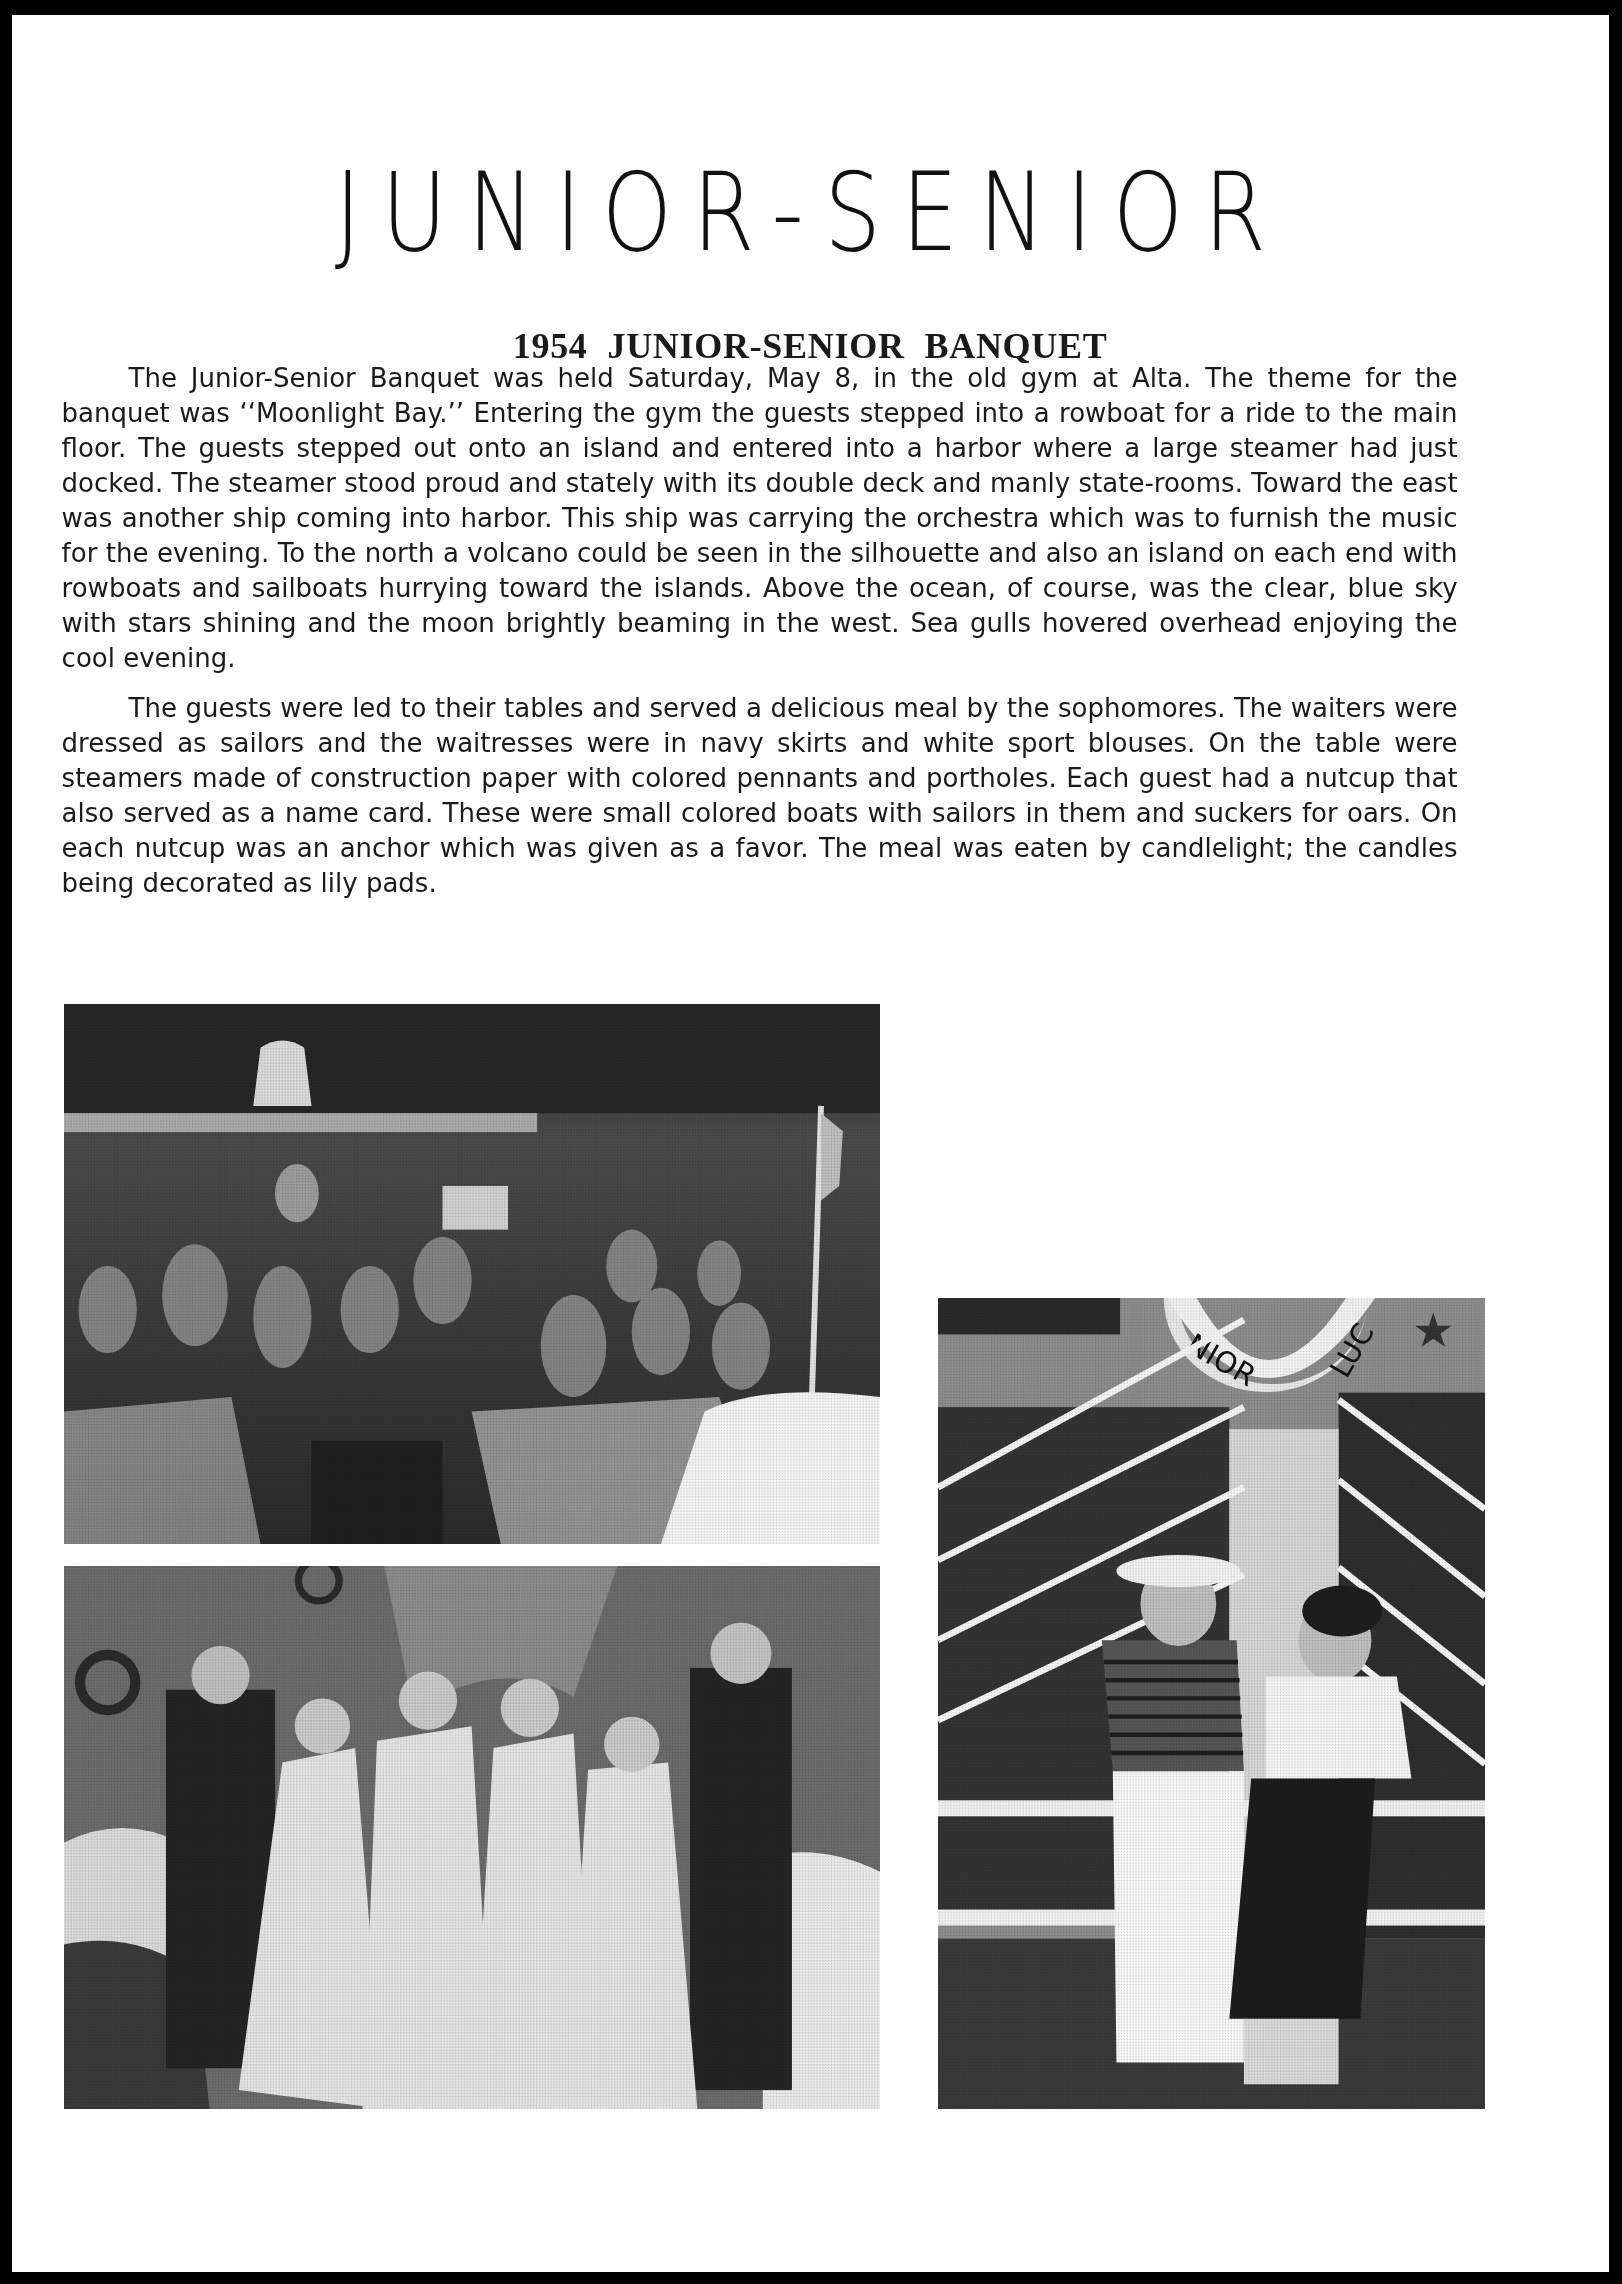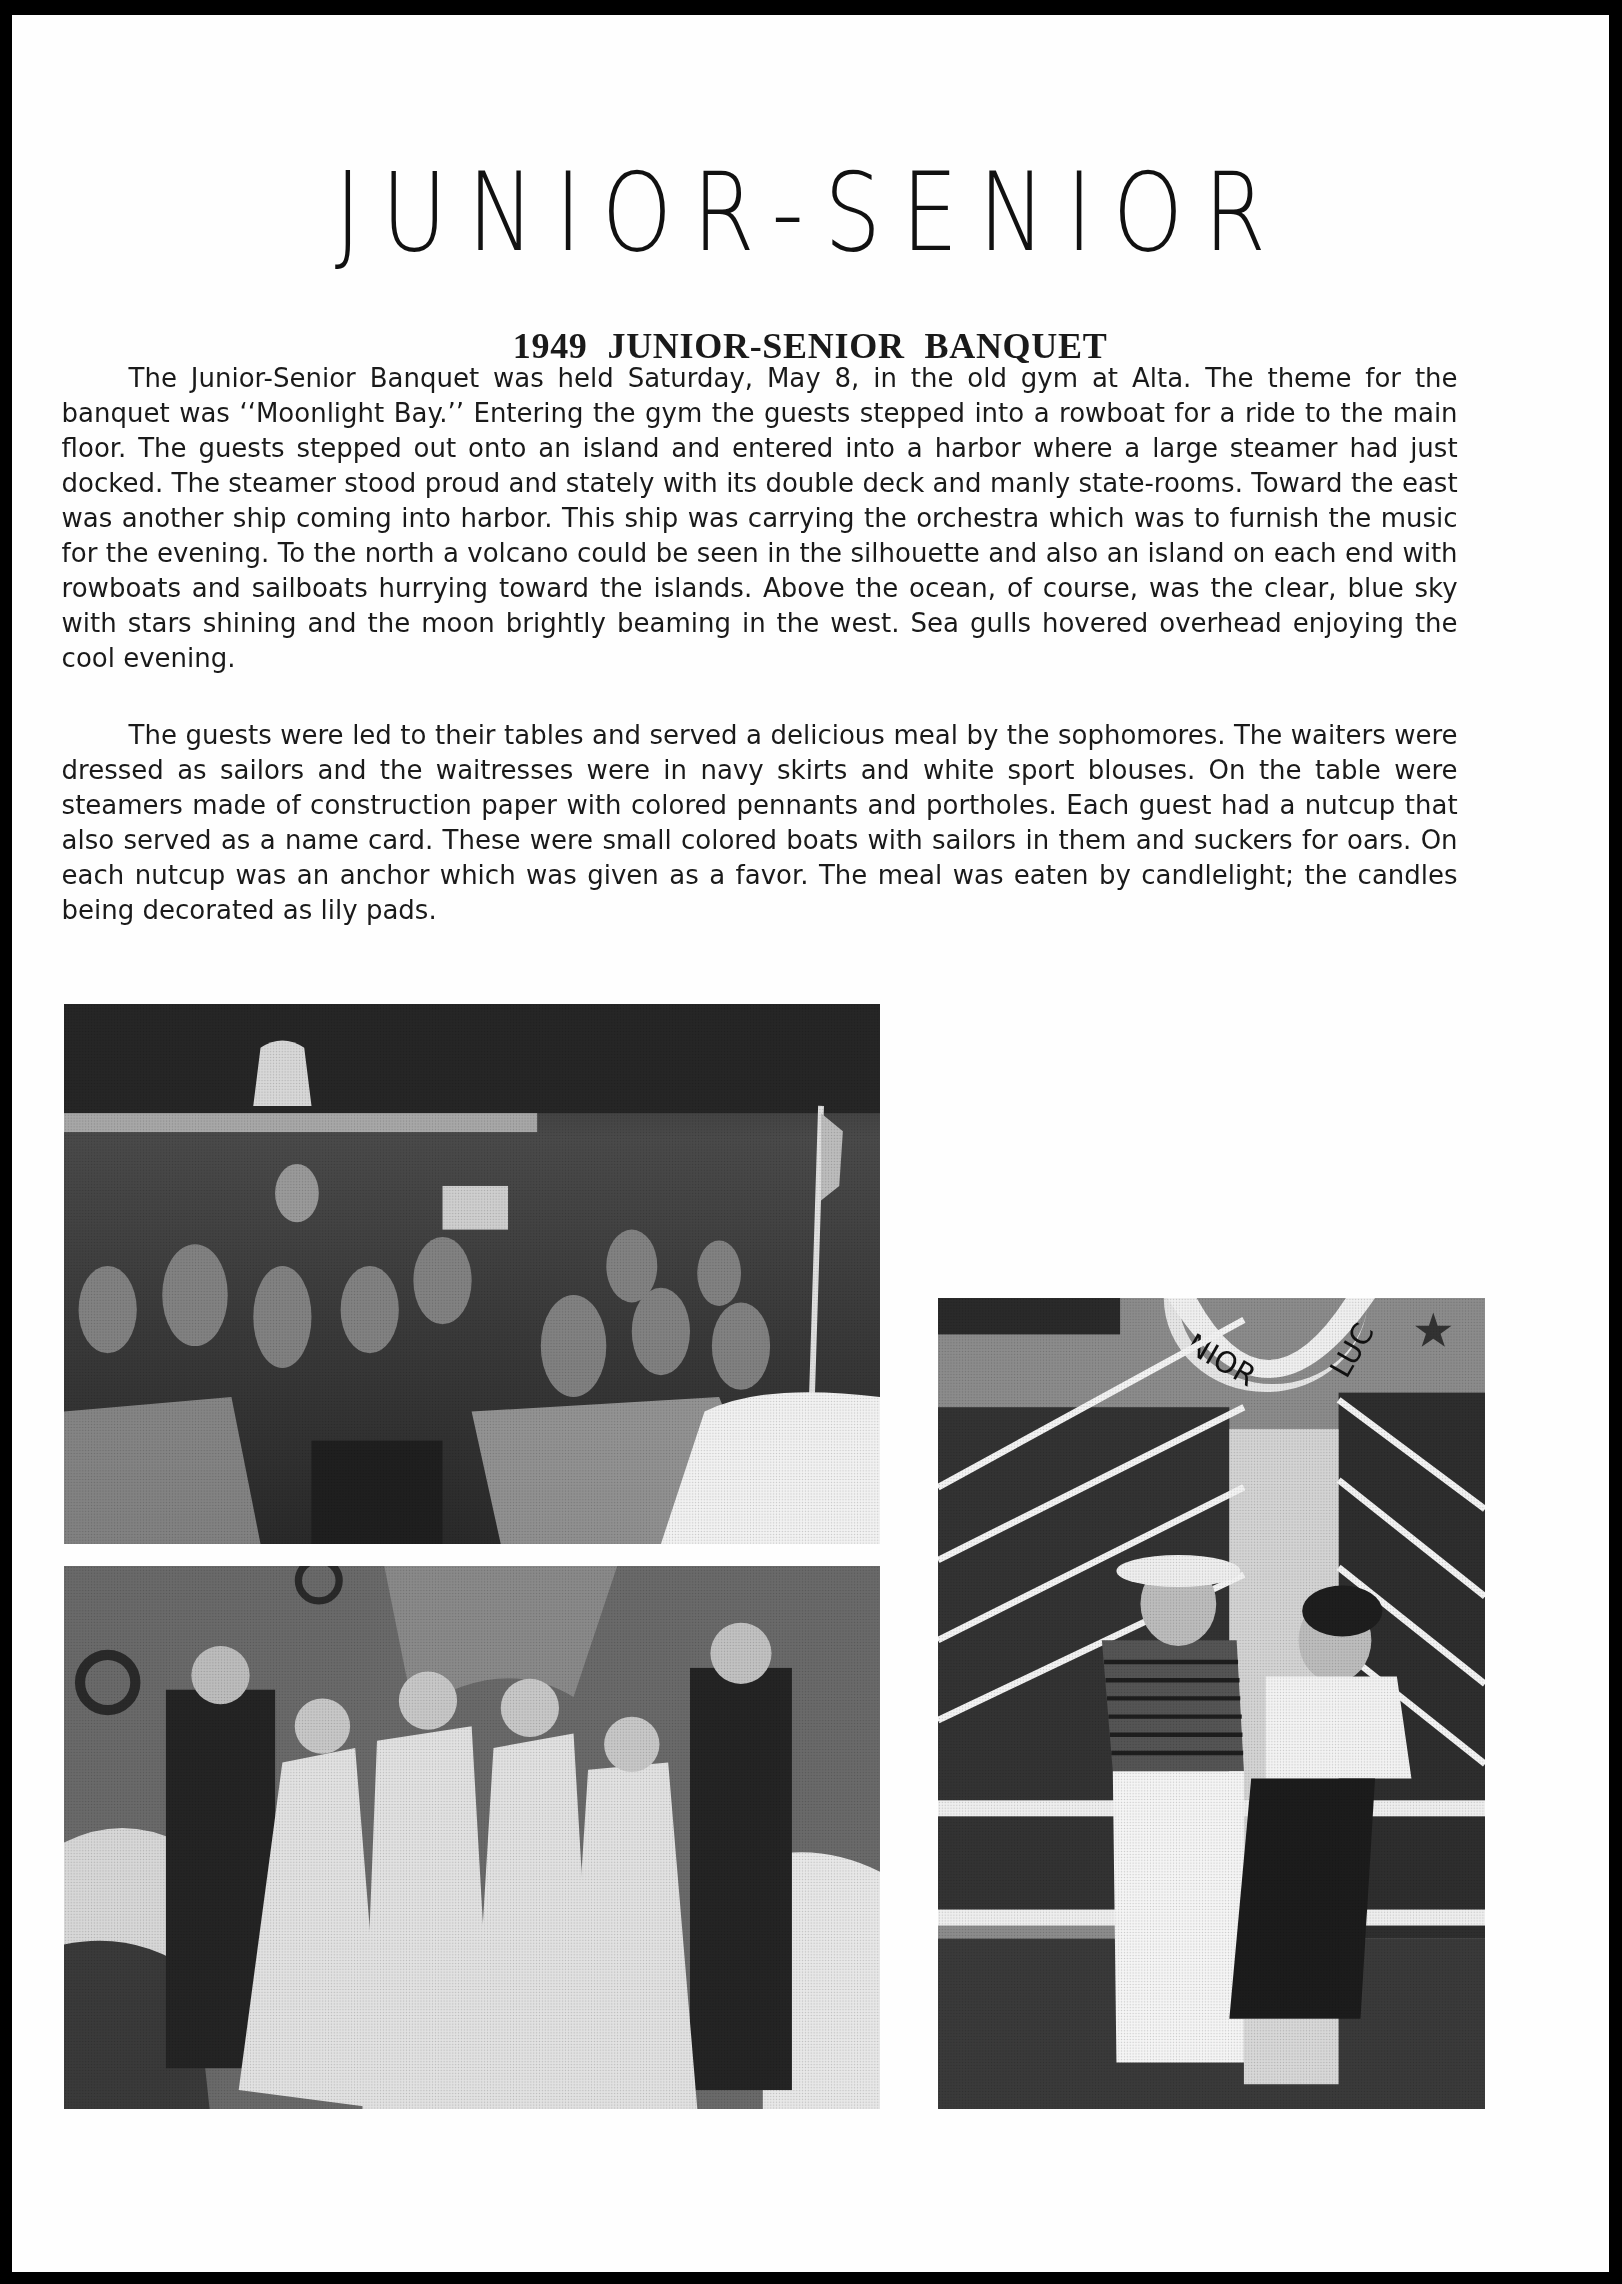--- a/index.html
+++ b/index.html
@@ -19,42 +19,42 @@
     font-family: "Liberation Serif", serif; font-weight: bold; font-size: 36px;
     color: #1a1a1a; letter-spacing: 0.7px; word-spacing: 10.2px;
   }
   .body-text {
     position: absolute; left: 50px; width: 1396px;
     font-family: "DejaVu Sans", sans-serif; font-size: 26px; line-height: 35px;
     color: #1a1a1a; text-align: justify; text-indent: 67px; margin: 0;
     transform-origin: left top;
   }
   .p1 { top: 346px; }
-  .p2 { top: 703px; }
+  .p2 { top: 676px; }
   .photo {
     position: absolute; overflow: hidden; background: #5a5a5a;
   }
   .photo svg { display: block; width: 100%; height: 100%; }
   .photo-1 { left: 52px; top: 989px; width: 816px; height: 540px; }
   .photo-2 { left: 52px; top: 1551px; width: 816px; height: 543px; }
   .photo-3 { left: 926px; top: 1283px; width: 547px; height: 811px; }
   .halftone {
     position: absolute; inset: 0; pointer-events: none;
     background-image: radial-gradient(rgba(0,0,0,0.18) 0.7px, transparent 1px);
     background-size: 2.9px 2.9px;
   }
 </style>
 </head>
 <body>
 
 <div class="page">
 
   <div class="title">JUNIOR-SENIOR</div>
 
-  <div class="subtitle">1949 JUNIOR-SENIOR BANQUET</div>
+  <div class="subtitle">1954 JUNIOR-SENIOR BANQUET</div>
 
   <p class="body-text p1">The Junior-Senior Banquet was held Saturday, May 8, in the old gym at Alta. The theme for the banquet was ‘‘Moonlight Bay.’’ Entering the gym the guests stepped into a rowboat for a ride to the main floor. The guests stepped out onto an island and entered into a harbor where a large steamer had just docked. The steamer stood proud and stately with its double deck and manly state-rooms. Toward the east was another ship coming into harbor. This ship was carrying the orchestra which was to furnish the music for the evening. To the north a volcano could be seen in the silhouette and also an island on each end with rowboats and sailboats hurrying toward the islands. Above the ocean, of course, was the clear, blue sky with stars shining and the moon brightly beaming in the west. Sea gulls hovered overhead enjoying the cool evening.</p>
   <p class="body-text p2">The guests were led to their tables and served a delicious meal by the sophomores. The waiters were dressed as sailors and the waitresses were in navy skirts and white sport blouses. On the table were steamers made of construction paper with colored pennants and portholes. Each guest had a nutcup that also served as a name card. These were small colored boats with sailors in them and suckers for oars. On each nutcup was an anchor which was given as a favor. The meal was eaten by candlelight; the candles being decorated as lily pads.</p>
 
   <div class="photo photo-1">
     <svg viewBox="0 0 1121 742" preserveAspectRatio="none">
       <defs>
         <linearGradient id="g1" x1="0" y1="0" x2="0" y2="1">
           <stop offset="0" stop-color="#2b2b2b"></stop>
           <stop offset="0.25" stop-color="#4a4a4a"></stop>

